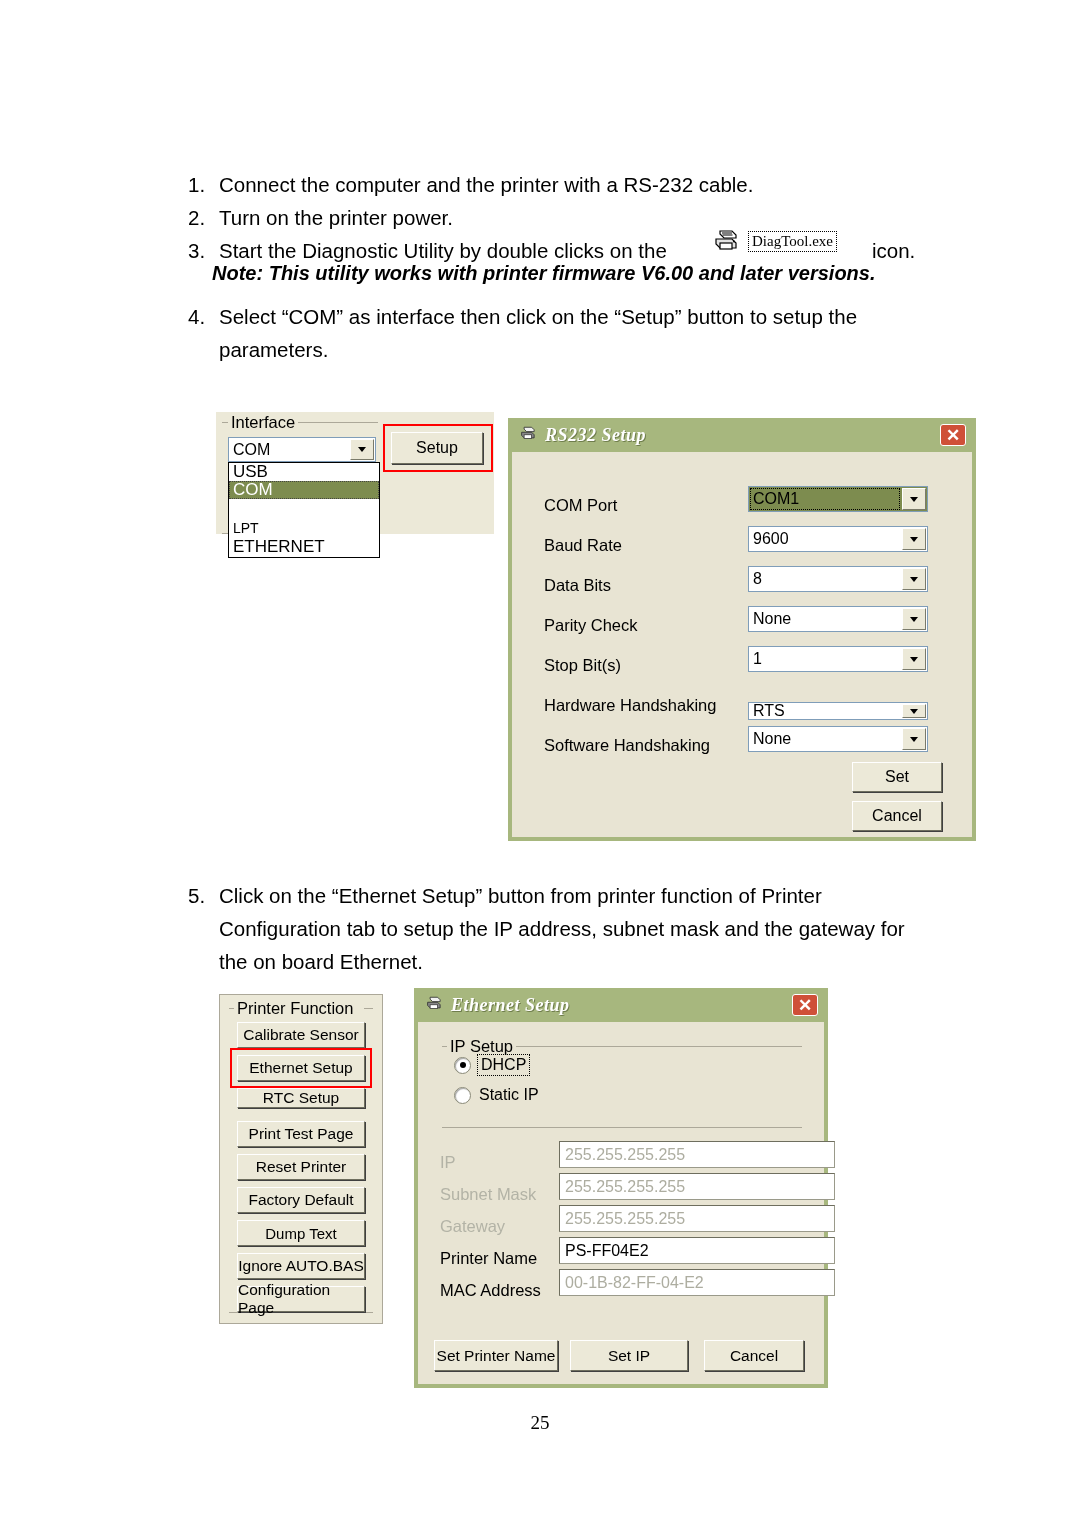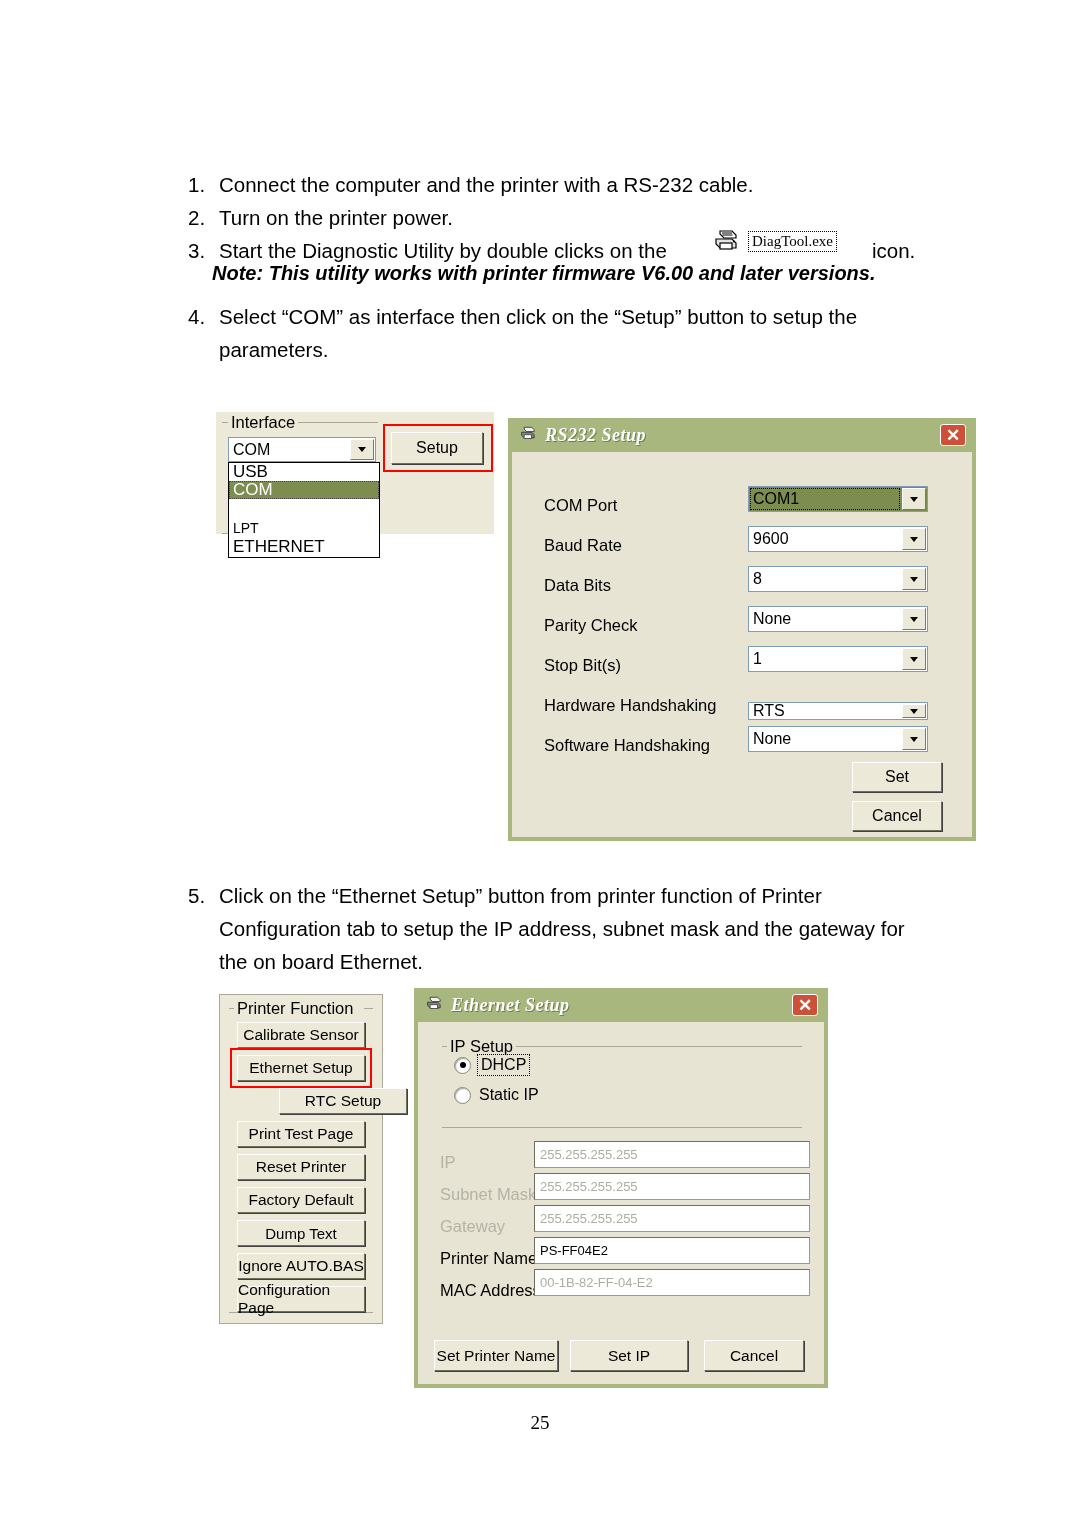--- a/index.html
+++ b/index.html
@@ -82,21 +82,21 @@
     border-right:1px solid #6e6e5e; border-bottom:1px solid #6e6e5e;
     box-shadow:1px 1px 0 0 #404040;
     display:flex; align-items:center; justify-content:center;
     font-size:16px; box-sizing:border-box;
   }
   .txtfield{
     position:absolute; background:#fff;
     border:1px solid #9a9a8a;
     border-top-color:#6e6e5e; border-left-color:#6e6e5e;
     display:flex; align-items:center; padding-left:5px;
-    font-size:13px; box-sizing:border-box; white-space:nowrap;
+    font-size:16px; box-sizing:border-box; white-space:nowrap;margin-left:25px;
   }
   .txtfield.dim{ color:#adada0; }
   .lbl{ position:absolute; font-size:16.5px; white-space:nowrap; }
   .lbl.dim{ color:#b3b3a6; }
   .redbox{ position:absolute; border:2px solid #ff0000; box-sizing:border-box; }
 
   
   .groupbox{ position:absolute; box-sizing:border-box; }
   .groupbox .gb-frame{
     position:absolute; left:0; right:0; bottom:0;
@@ -307,21 +307,21 @@
   <div class="groupbox" style="left:229px;top:1008px;width:144px;height:305px;">
     <div class="gb-frame"></div>
     <div class="gb-top-l" style="left:0;width:5px;"></div>
     <div class="gb-top-r" style="left:135px;right:0;"></div>
     <div class="gb-cap" style="left:5px; background:#ece9d8;">Printer Function</div>
   </div>
 
   <div class="btn" style="left:237px;top:1022px;width:128px;height:26px;font-size:15.5px;">Calibrate Sensor</div>
   <div class="btn" style="left:237px;top:1055px;width:128px;height:26px;font-size:15.5px;">Ethernet Setup</div>
   <div class="redbox" style="left:230px;top:1048px;width:142px;height:40px;"></div>
-  <div class="btn" style="left:237px;top:1088px;width:128px;height:26px;font-size:15.5px;margin-left:42px;">RTC Setup</div>
+  <div class="btn" style="left:237px;top:1088px;width:128px;height:20px;font-size:15.5px;">RTC Setup</div>
   <div class="btn" style="left:237px;top:1121px;width:128px;height:26px;font-size:15.5px;">Print Test Page</div>
   <div class="btn" style="left:237px;top:1154px;width:128px;height:26px;font-size:15.5px;">Reset Printer</div>
   <div class="btn" style="left:237px;top:1187px;width:128px;height:26px;font-size:15.5px;">Factory Default</div>
   <div class="btn" style="left:237px;top:1220px;width:128px;height:26px;font-size:15px;">Dump Text</div>
   <div class="btn" style="left:237px;top:1253px;width:128px;height:26px;font-size:15.5px;">Ignore AUTO.BAS</div>
   <div class="btn" style="left:237px;top:1286px;width:128px;height:26px;font-size:15.5px;">Configuration Page</div>
 
   <div class="dialog" style="left:414px;top:988px;width:414px;height:400px;">
     <div class="dlg-title">
       <span>

